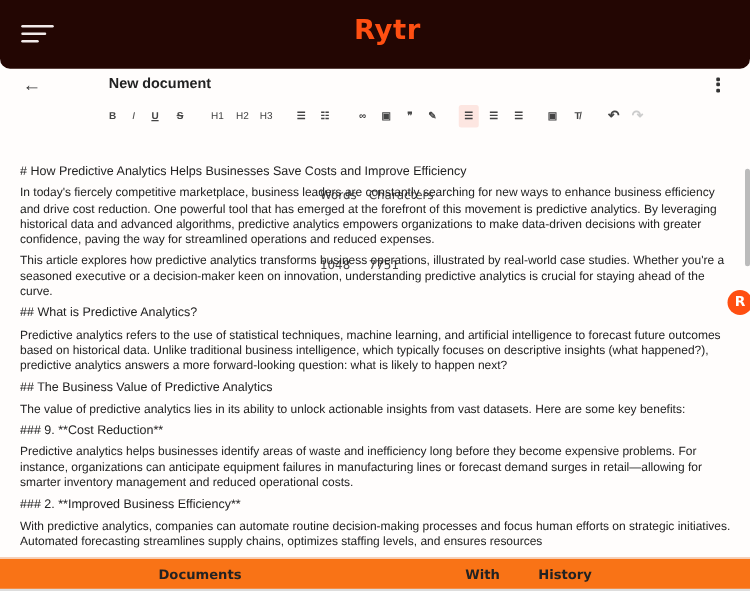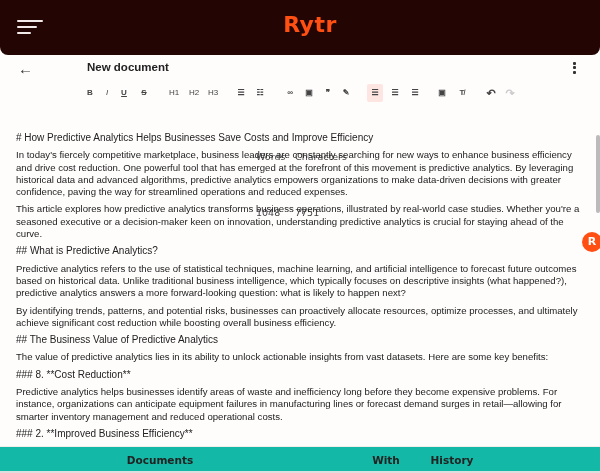--- a/index.html
+++ b/index.html
@@ -40,21 +40,21 @@
   .content p { margin-bottom: 5px; }
   .content .h { font-size: 10px; color: #222; }
 
   .scrollbar { position: absolute; left: 596px; top: 135px; width: 4px; height: 78px; background: #bbb; border-radius: 2px; cursor: pointer; }
   .fab {
     position: absolute; left: 582px; top: 232px; width: 20px; height: 20px; border-radius: 50%;
     background: #ff4f12; color: #fff; font-weight: bold; font-size: 11px; text-align: center; line-height: 20px; cursor: pointer;
     font-family: "DejaVu Sans", sans-serif;
   }
 
-  .bottombar { position: absolute; left: 0; top: 446px; width: 600px; height: 27px; background: #14b8a6; border-top: 1px solid #f2ecea; border-bottom: 2px solid #ddd; }
+  .bottombar { position: absolute; left: 0; top: 446px; width: 600px; height: 27px; background: #f97316; border-top: 1px solid #f2ecea; border-bottom: 2px solid #ddd; }
   .nav { position: absolute; top: 3px; height: 20px; line-height: 20px; font-size: 10.5px; font-weight: bold; color: #222; text-align: center; cursor: pointer; font-family: "DejaVu Sans", sans-serif; }
   .nav.active { background: #fde6e1; color: #ff4f12; border-radius: 3px; }
 </style>
 </head>
 <body>
 
 <div class="topbar">
   <div class="menu-btn">
       <span></span>
       <span></span>
@@ -106,24 +106,23 @@
     <span>7751</span>
   </div>
 </div>
 
 <div class="content">
   <p class="h"># How Predictive Analytics Helps Businesses Save Costs and Improve Efficiency</p>
   <p>In today's fiercely competitive marketplace, business leaders are constantly searching for new ways to enhance business efficiency and drive cost reduction. One powerful tool that has emerged at the forefront of this movement is predictive analytics. By leveraging historical data and advanced algorithms, predictive analytics empowers organizations to make data-driven decisions with greater confidence, paving the way for streamlined operations and reduced expenses.</p>
   <p>This article explores how predictive analytics transforms business operations, illustrated by real-world case studies. Whether you're a seasoned executive or a decision-maker keen on innovation, understanding predictive analytics is crucial for staying ahead of the curve.</p>
   <p class="h">## What is Predictive Analytics?</p>
   <p>Predictive analytics refers to the use of statistical techniques, machine learning, and artificial intelligence to forecast future outcomes based on historical data. Unlike traditional business intelligence, which typically focuses on descriptive insights (what happened?), predictive analytics answers a more forward-looking question: what is likely to happen next?</p>
-  <p>By identifying trends, patterns, and potential risks, businesses can proactively allocate resources, optimize processes, and ultimately achieve significant cost reduction while boosting overall business efficiency.</p>
   <p class="h">## The Business Value of Predictive Analytics</p>
   <p>The value of predictive analytics lies in its ability to unlock actionable insights from vast datasets. Here are some key benefits:</p>
-  <p class="h">### 8. **Cost Reduction**</p>
+  <p class="h">### 9. **Cost Reduction**</p>
   <p>Predictive analytics helps businesses identify areas of waste and inefficiency long before they become expensive problems. For instance, organizations can anticipate equipment failures in manufacturing lines or forecast demand surges in retail—allowing for smarter inventory management and reduced operational costs.</p>
   <p class="h">### 2. **Improved Business Efficiency**</p>
   <p>With predictive analytics, companies can automate routine decision-making processes and focus human efforts on strategic initiatives. Automated forecasting streamlines supply chains, optimizes staffing levels, and ensures resources</p>
 </div>
 
 <div class="scrollbar"></div>
 <div class="fab">R</div>
 
 <div class="bottombar">
   <span class="nav" style="left:118px;width:84px;">Documents</span>

